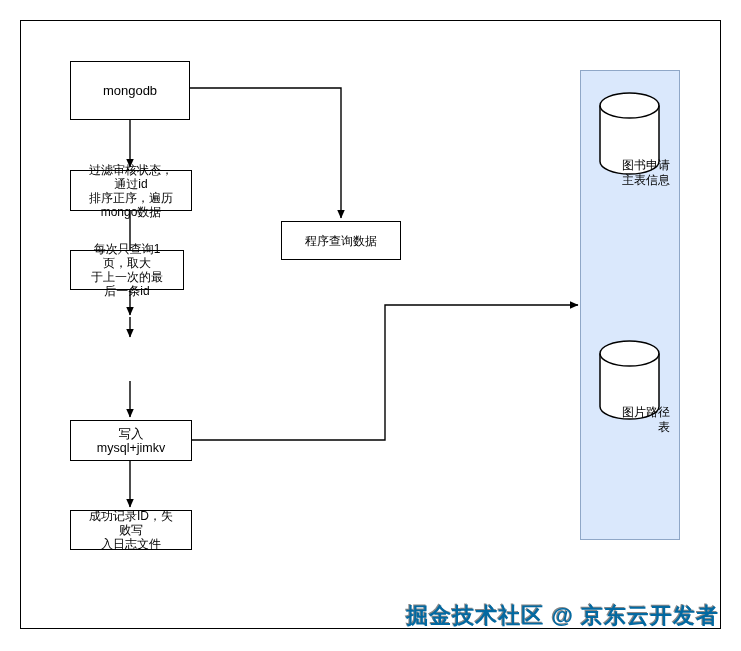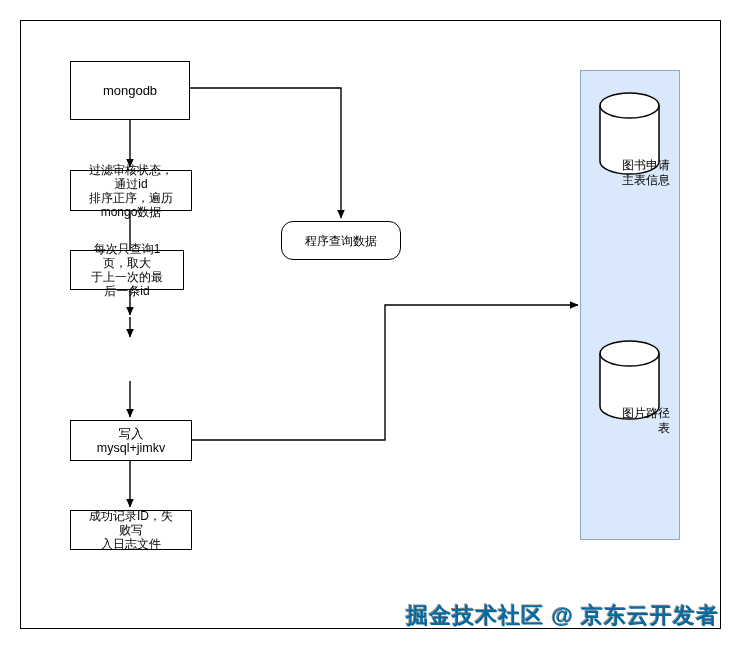--- a/index.html
+++ b/index.html
@@ -20,28 +20,28 @@
     display:flex;align-items:center;justify-content:center;
     text-align:center;font-size:12px;line-height:14px;color:#000;
     white-space:pre-line;padding:0 18px;
   }
   #node-mongodb{left:70px;top:61px;width:120px;height:59px;font-size:13px;}
   #node-filter{left:70px;top:170px;width:122px;height:41px;}
   #node-paging{left:70px;top:250px;width:114px;height:40px;}
   #node-transform{left:70px;top:340px;width:122px;height:41px;}
   #node-write{left:70px;top:420px;width:122px;height:41px;font-size:12.5px;}
   #node-log{left:70px;top:510px;width:122px;height:40px;}
-  #node-query{left:281px;top:221px;width:120px;height:39px;border-radius:12px;}
+  #node-query{left:281px;top:221px;width:120px;height:39px;}
   .db-panel{
     position:absolute;left:580px;top:70px;width:100px;height:470px;
     background:#dae8fc;border:1.5px solid #8fa7c7;box-sizing:border-box;
   }
   .db-entity{position:absolute;width:61px;}
   #db-book{left:599px;top:92px;height:83px;}
-  #db-image{left:599px;top:340px;height:80px;}
+  #db-image{left:599px;top:340px;height:80px;font-family:Liberation Mono, monospace;}
   .db-entity svg{position:absolute;left:0;top:0;}
   .db-label{
     position:absolute;left:-10px;right:-10px;top:34px;
     text-align:right;font-size:12px;line-height:15px;color:#000;
     white-space:pre-line;
     margin-top:32px;
   }
   #connectors{position:absolute;left:0;top:0;pointer-events:none;}
   .watermark{
     position:absolute;right:22px;top:601px;

